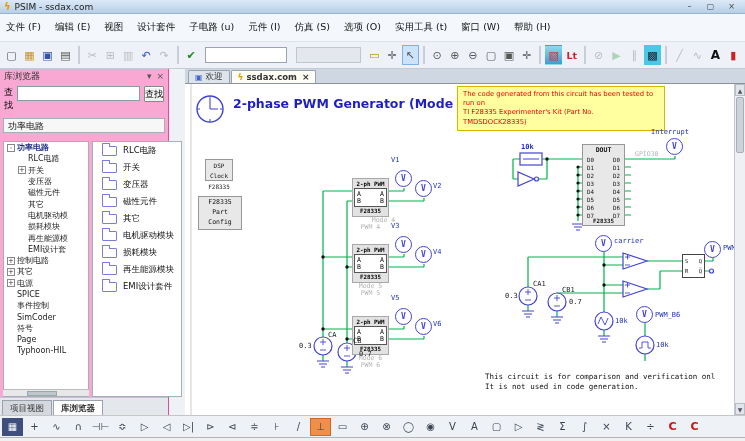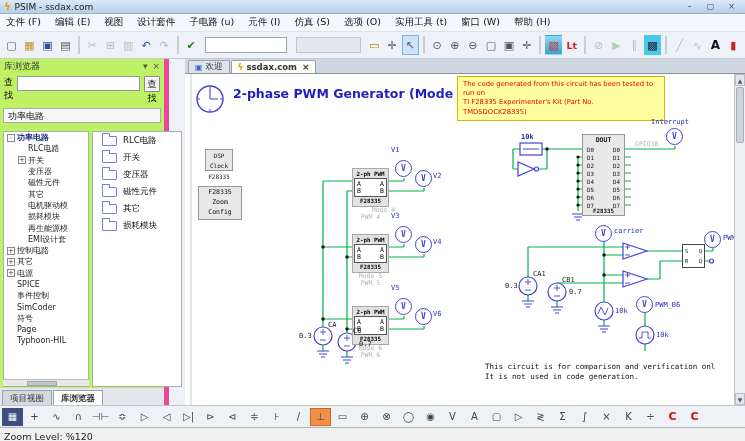--- a/index.html
+++ b/index.html
@@ -6,21 +6,21 @@
   body { font-family: "DejaVu Sans", sans-serif; width: 745px; height: 441px; overflow: hidden; }
   .window { position: relative; width: 745px; height: 441px; background: #eef1f6; overflow: hidden; }
 
   
   .titlebar { height: 14px; background: linear-gradient(#dce9f7, #b7cfe8); display: flex; align-items: center; padding: 0 4px; font-size: 9px; color: #222; border-bottom: 1px solid #9ab2cc; }
   .app-icon { color: #e89b00; font-weight: bold; font-size: 10px; margin-right: 4px; }
   .titlebar .t { flex: 1; }
   .winbtn { width: 19px; height: 11px; display: flex; align-items: center; justify-content: center; font-size: 8px; color: #444; margin-left: 2px; }
 
   
-  .menubar { height: 18px; background: #f4f7fb; display: flex; align-items: center; padding: 0 6px; gap: 14px; font-size: 9.5px; color: #111; border-bottom: 1px solid #dde3ea; }
+  .menubar { height: 28px; background: #f4f7fb; display: flex; align-items: center; padding: 0 6px; gap: 14px; font-size: 9.5px; color: #111; border-bottom: 1px solid #dde3ea; }
   .mi { cursor: default; }
 
   
   .toolbar { height: 27px; background: #eef2f8; border-bottom: 1px solid #c3cbd5; display: flex; align-items: center; padding: 0 3px; gap: 1px; }
   .tbtn { width: 20px; height: 20px; display: flex; align-items: center; justify-content: center; font-size: 11px; color: #555; border: 1px solid transparent; }
   .tbtn[data-s="d"] { opacity: .35; }
   .tbtn[data-s="a"] { background: #cde3fb; border: 1px solid #7fb0e8; }
   [data-name="sep"] { width: 1px; height: 18px; background: #c9ced6; margin: 0 3px; }
   [data-name="tb-open"] { color: #c8922a; }
   [data-name="tb-save"] { color: #33539e; }
@@ -31,21 +31,21 @@
   [data-name="tb-simview"] { background: linear-gradient(#8fd8f2, #3aa0d0); color: #d03030; }
   [data-name="tb-run-simview"] { background: #49c8e8; color: #223; }
   [data-name="tb-run"] { color: #3a9a3a; }
   [data-name="tb-text"] { font-weight: bold; color: #111; font-size: 12px; }
   [data-name="tb-script"] { color: #cc2222; }
   .tb-input { width: 82px; height: 16px; border: 1px solid #9aa5b1; background: #fff; margin: 0 4px; font-size: 9px; padding: 0 3px; }
   .tb-flat { width: 78px; height: 16px; border: 1px solid #c0c6cd; background: #e4e8ee; margin: 0 4px; }
 
   
   .main { position: relative; height: 346px; }
-  .sidebar { position: absolute; left: 0; top: 0; width: 169px; height: 346px; background: #bef264; border-right: 5px solid #ec4899; }
+  .sidebar { position: absolute; left: 0; top: 0; width: 169px; height: 346px; background: #f9a8d4; border-right: 1px solid #ec4899; }
   .sb-header { height: 14px; display: flex; align-items: center; padding: 0 4px; font-size: 9px; color: #333; }
   .sb-header .t { flex: 1; }
   .sb-hico { font-size: 9px; color: #555; margin-left: 5px; }
   .sb-hint { padding: 3px 4px 1px; font-size: 8.5px; color: #222; }
   .find-row { display: flex; align-items: flex-start; padding: 3px 4px; gap: 4px; font-size: 9px; }
   .find-input { flex: 1; height: 15px; border: 1px solid #8d99a6; background: #fff; font-size: 9px; padding: 0 2px; }
   .find-btn { width: 40px; height: 16px; background: #f2f2f2; border: 1px solid #888; border-radius: 1px; font-size: 9px; text-align: center; line-height: 14px; box-shadow: inset 1px 1px 0 #fff; }
   .cat-bar { margin: 3px 3px 4px; height: 15px; background: #f7f7f7; border: 1px solid #a7aeb6; font-size: 9px; padding: 1px 4px; color: #111; }
   .pane { position: absolute; top: 72px; bottom: 18px; background: #fff; border: 1px solid #a7aeb6; overflow: hidden; }
   .tree-pane { left: 3px; width: 86px; }
@@ -297,21 +297,33 @@
           <div class="folder-row" data-name="library-folder">
           <span class="folder-ic" data-name="folder-icon"></span>
           <span data-name="folder-label">磁性元件</span>
         </div>
           <div class="folder-row" data-name="library-folder">
           <span class="folder-ic" data-name="folder-icon"></span>
           <span data-name="folder-label">其它</span>
         </div>
           <div class="folder-row" data-name="library-folder">
           <span class="folder-ic" data-name="folder-icon"></span>
+          <span data-name="folder-label">电机驱动模块</span>
+        </div>
+          <div class="folder-row" data-name="library-folder">
+          <span class="folder-ic" data-name="folder-icon"></span>
           <span data-name="folder-label">损耗模块</span>
+        </div>
+          <div class="folder-row" data-name="library-folder">
+          <span class="folder-ic" data-name="folder-icon"></span>
+          <span data-name="folder-label">再生能源模块</span>
+        </div>
+          <div class="folder-row" data-name="library-folder">
+          <span class="folder-ic" data-name="folder-icon"></span>
+          <span data-name="folder-label">EMI设计套件</span>
         </div>
       </div>
 
       <div class="sb-tabs" data-name="sidebar-tabs">
         <span class="sb-tab" data-name="sidebar-tab">项目视图</span>
           <span class="sb-tab" data-name="sidebar-tab" data-active="1">库浏览器</span>
       </div>
     </div>
 
     <div class="canvas-area" data-name="canvas-area">
@@ -415,21 +427,21 @@
           <div data-name="note-line2">TI F28335 Experimenter's Kit (Part No. TMDSDOCK28335)</div>
         </div>
 
         <div class="blockbox" style="left:20px;top:75px;width:28px;height:22px" data-name="dsp-clock-block">
           <div class="bc-line" style="line-height:11px;font-size:6px" data-name="dsp-clock-line1">DSP</div>
           <div class="bc-line" style="line-height:9px;font-size:6px" data-name="dsp-clock-line2">Clock</div>
         </div>
         <div class="blbl" style="left:20px;top:99px;width:28px;text-align:center;font-size:6px" data-name="dsp-clock-chip">F28335</div>
         <div class="blockbox" style="left:13px;top:112px;width:44px;height:34px" data-name="board-config-block">
           <div class="bc-line" data-name="board-line1">F28335</div>
-          <div class="bc-line" data-name="board-line2">Zoom</div>
+          <div class="bc-line" data-name="board-line2">Part</div>
           <div class="bc-line" data-name="board-line3">Config</div>
         </div>
 
         <div class="pwm" style="left:167px;top:94px" data-name="pwm-block-1">
           <div class="pwm-h" data-name="pwm-block-header">2-ph PWM</div>
           <div class="pwm-box" data-name="pwm-pin-box">
             <span class="pa" data-name="pin-a-in">A</span>
               <span class="pa r" data-name="pin-a-out">A</span>
             <span class="pb" data-name="pin-b-in">B</span>
               <span class="pb r" data-name="pin-b-out">B</span>

